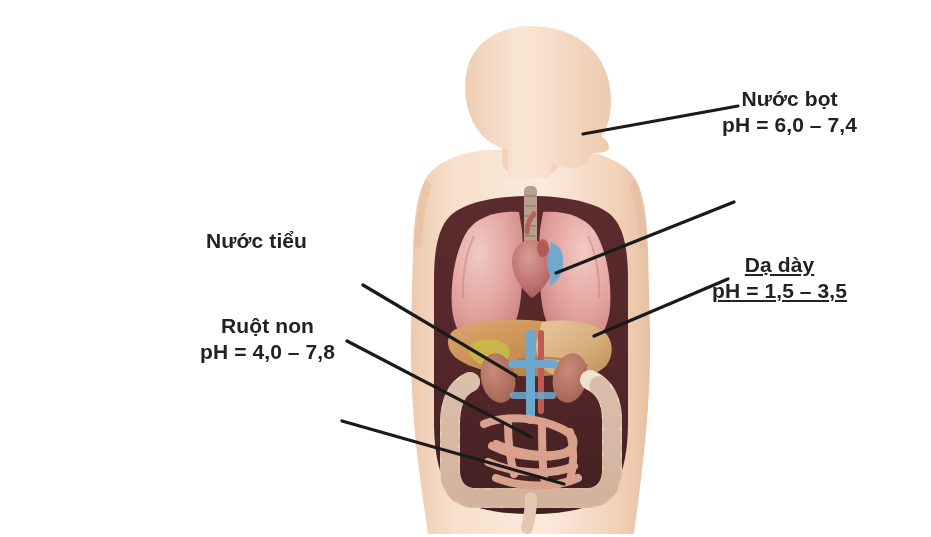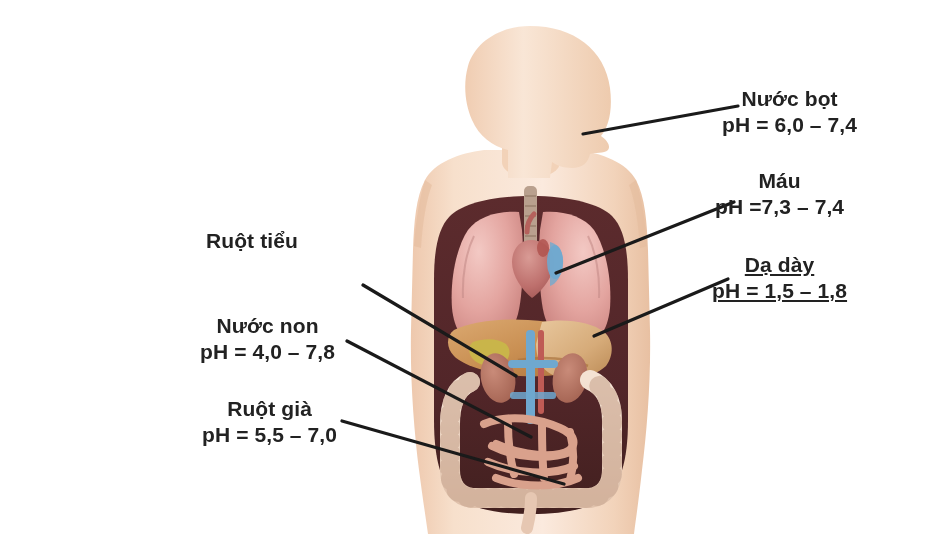--- a/index.html
+++ b/index.html
@@ -267,37 +267,29 @@
       <line x1="325" y1="341" x2="509" y2="437"></line>
       <line x1="320" y1="421" x2="542" y2="484"></line>
     </g>
   </svg>
 
   <div class="callout right" id="c-saliva">
     <span class="title">Nước bọt</span>
     <span class="value">pH = 6,0 – 7,4</span>
   </div>
 
-  <div class="callout right" id="c-blood">
-    <span class="title">Máu</span>
-    <span class="value">pH =7,3 – 7,4</span>
-  </div>
 
   <div class="callout right" id="c-stomach">
     <span class="title">Dạ dày</span>
-    <span class="value">pH = 1,5 – 1,8</span>
+    <span class="value">pH = 1,5 – 3,5</span>
   </div>
 
   <div class="callout left" id="c-urine">
-    <span class="title">Ruột tiểu</span>
+    <span class="title">Nước tiểu</span>
   </div>
 
   <div class="callout left" id="c-smallint">
-    <span class="title">Nước non</span>
+    <span class="title">Ruột non</span>
     <span class="value">pH = 4,0 – 7,8</span>
   </div>
 
-  <div class="callout left" id="c-largeint">
-    <span class="title">Ruột già</span>
-    <span class="value">pH = 5,5 – 7,0</span>
-  </div>
 
 </div>
 
 </body></html>

